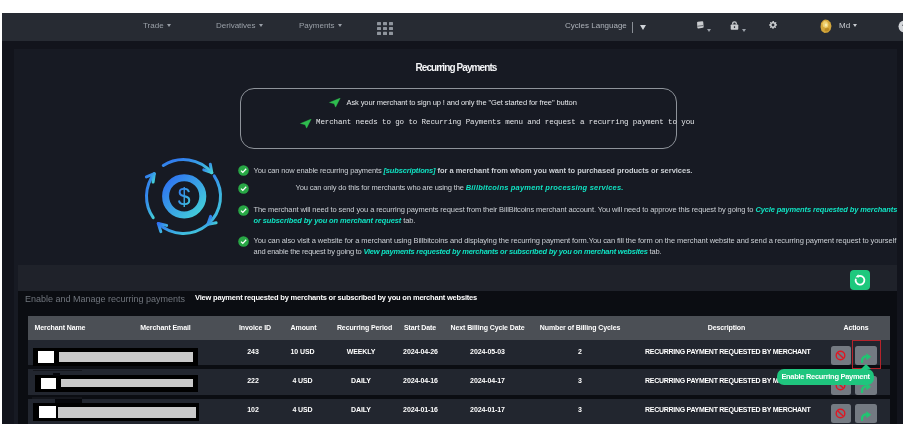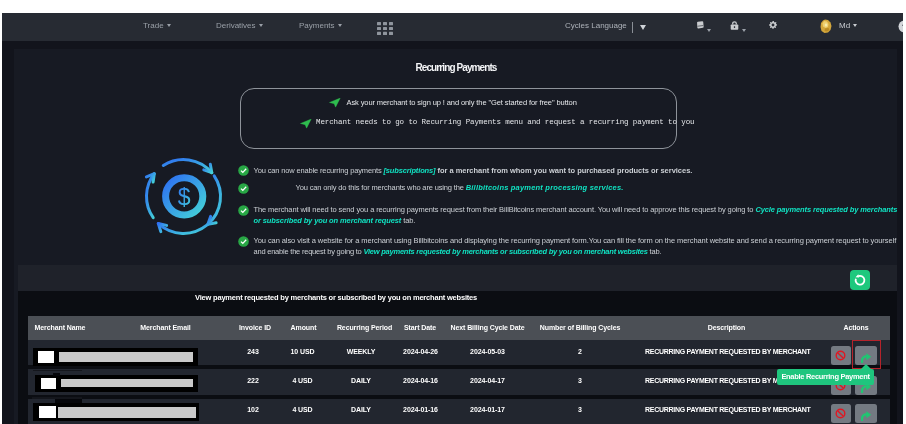--- a/index.html
+++ b/index.html
@@ -24,21 +24,21 @@
   .tab2 { position:absolute; left:193px; top:279.5px; font-size:7.5px; font-weight:bold; color:#ffffff; letter-spacing:-0.2px; white-space:nowrap; }
   #thead { position:absolute; left:26px; top:302.5px; width:862px; height:24.5px; background:#4b4f55; }
   .th { position:absolute; top:311px; font-size:7px; font-weight:bold; color:#ffffff; white-space:nowrap; transform:translateX(-50%); letter-spacing:-0.1px;}
   .row { position:absolute; left:26px; width:862px; background:#22262f; }
   .td { position:absolute; font-size:7px; font-weight:bold; color:#ffffff; white-space:nowrap; transform:translate(-50%,-50%); letter-spacing:-0.1px;}
   .tdl { position:absolute; font-size:7px; font-weight:bold; color:#ffffff; white-space:nowrap; transform:translateY(-50%); letter-spacing:-0.28px;}
   .blackbar { position:absolute; background:#000000; }
   .whitebox { position:absolute; background:#ffffff; }
   .graybox { position:absolute; background:#c9c9c9; }
   .actbtn { position:absolute; width:20px; height:19px; background:#747a82; border-radius:2.5px; }
-  .tooltip { position:absolute; left:775px; top:356px; width:97px; height:15.5px; background:#1fc57e; border-radius:2px; color:#fff; font-weight:bold; font-size:7.5px; letter-spacing:-0.3px; text-align:center; line-height:15.5px; white-space:nowrap; }
+  .tooltip { position:absolute; left:775px; top:356px; width:97px; height:15.5px; background:#1fc57e; border-radius:7px; color:#fff; font-weight:bold; font-size:7.5px; letter-spacing:-0.3px; text-align:center; line-height:15.5px; white-space:nowrap; }
 </style>
 </head>
 <body>
 <div id="app">
 
   <div id="nav">
     <span class="navitem" style="left:141px; top:8px;">Trade<span class="carat"></span></span>
     <span class="navitem" style="left:214px; top:8px;">Derivatives<span class="carat"></span></span>
     <span class="navitem" style="left:297px; top:8px;text-align:right;">Payments<span class="carat"></span></span>
     <svg class="abs" style="left:375px; top:9px;" width="16" height="13" viewBox="0 0 16 13">
@@ -149,20 +149,21 @@
 
   <div id="toolbar"></div>
   <div id="panel"></div>
 
   <div class="abs" style="left:848px; top:256.5px; width:20px; height:20px; background:#1ec87d; border-radius:4px;"></div>
   <svg class="abs" style="left:852px; top:260.5px;" width="12" height="12" viewBox="0 0 12 12">
     <path d="M 1.87,4.70 A 4.4,4.4 0 1 0 4.50,2.07" fill="none" stroke="#ffffff" stroke-width="1.8"></path>
     <path d="M 1.5,3.3 L 5.1,3.5 L 4.3,0.2 Z" fill="#ffffff"></path>
   </svg>
 
+  <div class="tab1">Enable and Manage recurring payments</div>
   <div class="tab2">View payment requested by merchants or subscribed by you on merchant websites</div>
 
   <div id="thead"></div>
   <div class="th" style="left:58px;">Merchant Name</div>
   <div class="th" style="left:163.5px;">Merchant Email</div>
   <div class="th" style="left:253px;">Invoice ID</div>
   <div class="th" style="left:301.5px;">Amount</div>
   <div class="th" style="left:362.5px;">Recurring Period</div>
   <div class="th" style="left:418px;">Start Date</div>
   <div class="th" style="left:485.5px;">Next Billing Cycle Date</div>

